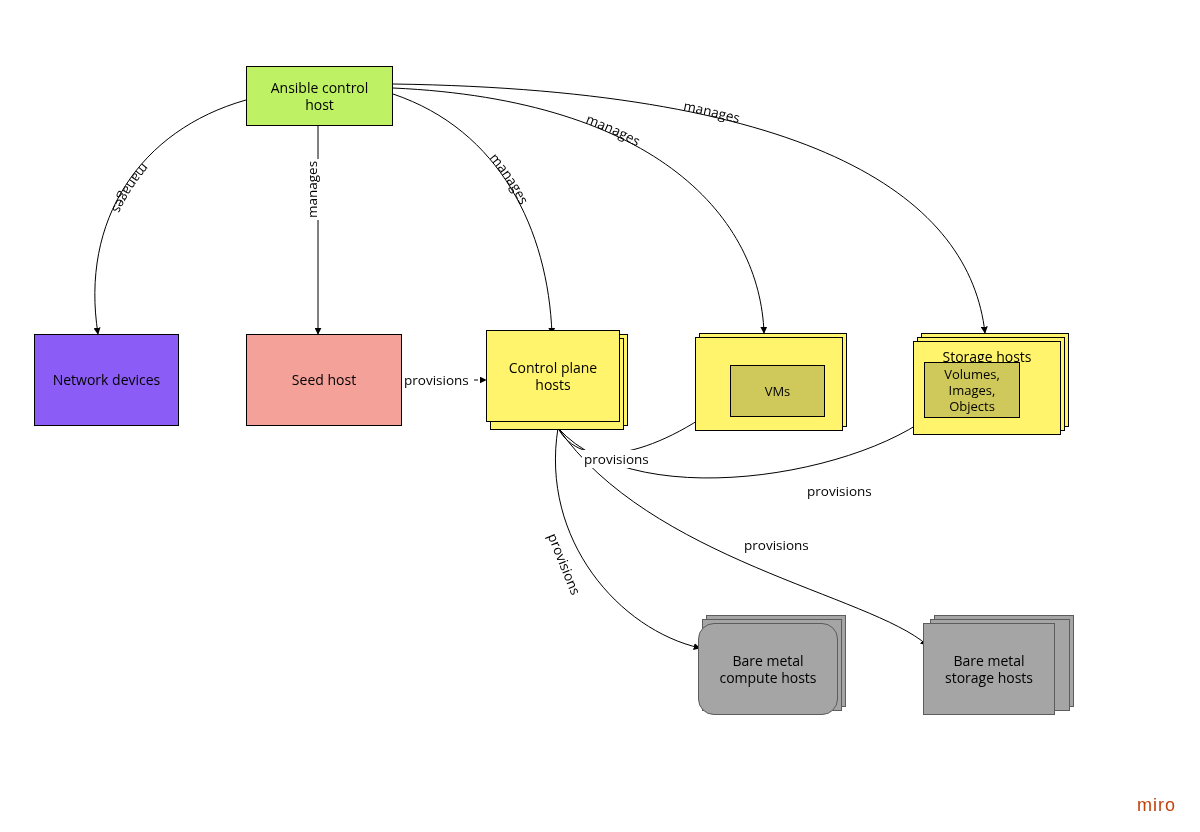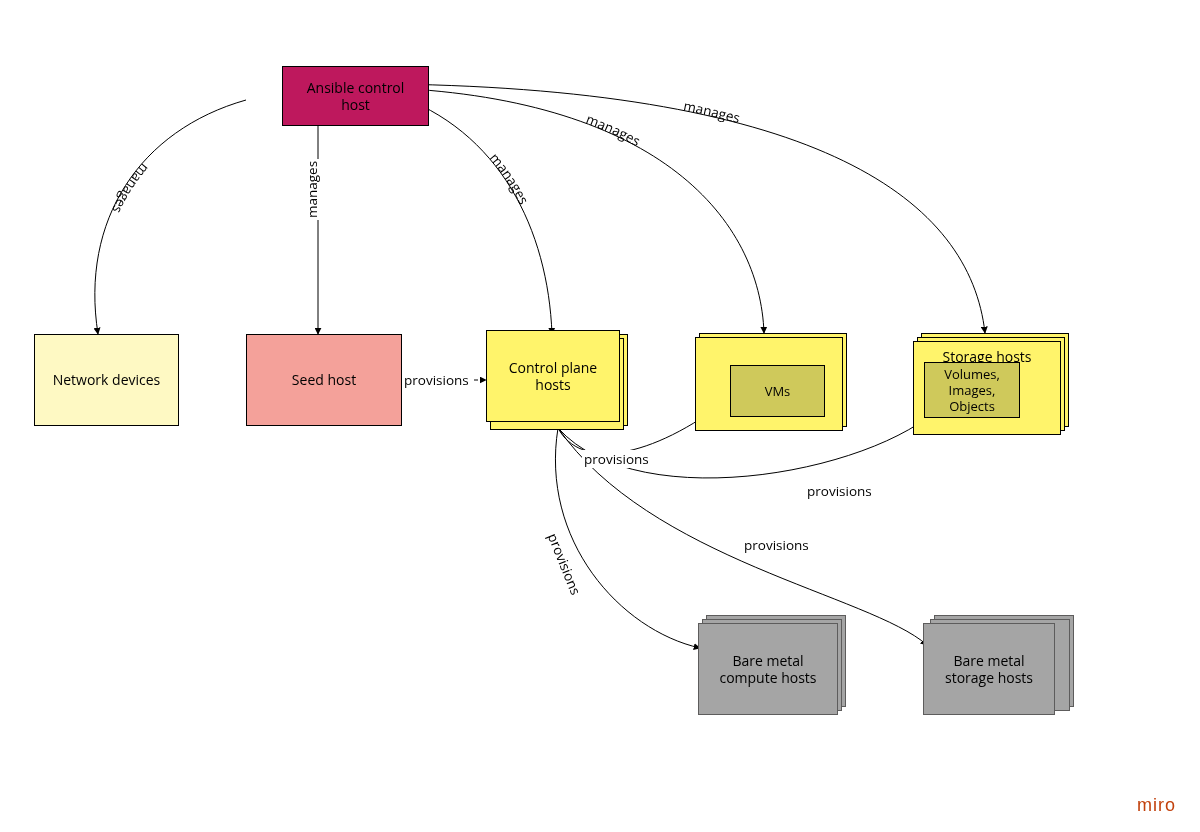--- a/index.html
+++ b/index.html
@@ -31,22 +31,22 @@
       display: flex;
       align-items: center;
       justify-content: center;
       text-align: center;
       font-size: 13px;
       line-height: 1.25;
       padding: 4px 6px;
     }
 
     
-    .c-green { background: #be185d; margin-left: 36px; }
-    .c-blue  { background: #fef9c3; }
+    .c-green { background: #bef264; }
+    .c-blue  { background: #8b5cf6; }
     .c-red   { background: #f4a19a; }
     .c-yellow{ background: #fff46b; }
     .c-dyellow{ background: #cfc95b; }
     .c-gray  { background: #a5a5a5; border-color: #5d5c5c; }
 
     
     .stack-shadow {
       position: absolute;
       border: 1px solid #000;
     }
@@ -151,21 +151,21 @@
   <div class="stack-shadow c-yellow" style="left:917px; top:337px; width:148px; height:94px;"></div>
   <div class="node c-yellow" style="left:913px; top:341px; width:148px; height:94px; align-items:flex-start; padding-top:6px;">
     <span>Storage hosts</span>
   </div>
   <div class="inner-node c-dyellow" style="left:924px; top:362px; width:96px; height:56px;">
     <span>Volumes, Images, Objects</span>
   </div>
 
   <div class="stack-shadow gray c-gray" style="left:706px; top:615px; width:140px; height:92px;"></div>
   <div class="stack-shadow gray c-gray" style="left:702px; top:619px; width:140px; height:92px;"></div>
-  <div class="node c-gray" style="left:698px; top:623px; width:140px; height:92px;">
+  <div class="node c-gray" style="left:698px; top:623px; width:140px; height:92px;border-radius:16px;">
     <span>Bare metal compute hosts</span>
   </div>
 
   <div class="stack-shadow gray c-gray" style="left:934px; top:615px; width:140px; height:92px;"></div>
   <div class="stack-shadow gray c-gray" style="left:930px; top:619px; width:140px; height:92px;"></div>
   <div class="node c-gray" style="left:923px; top:623px; width:132px; height:92px;">
     <span>Bare metal storage hosts</span>
   </div>
 
   <div class="watermark">miro</div>

